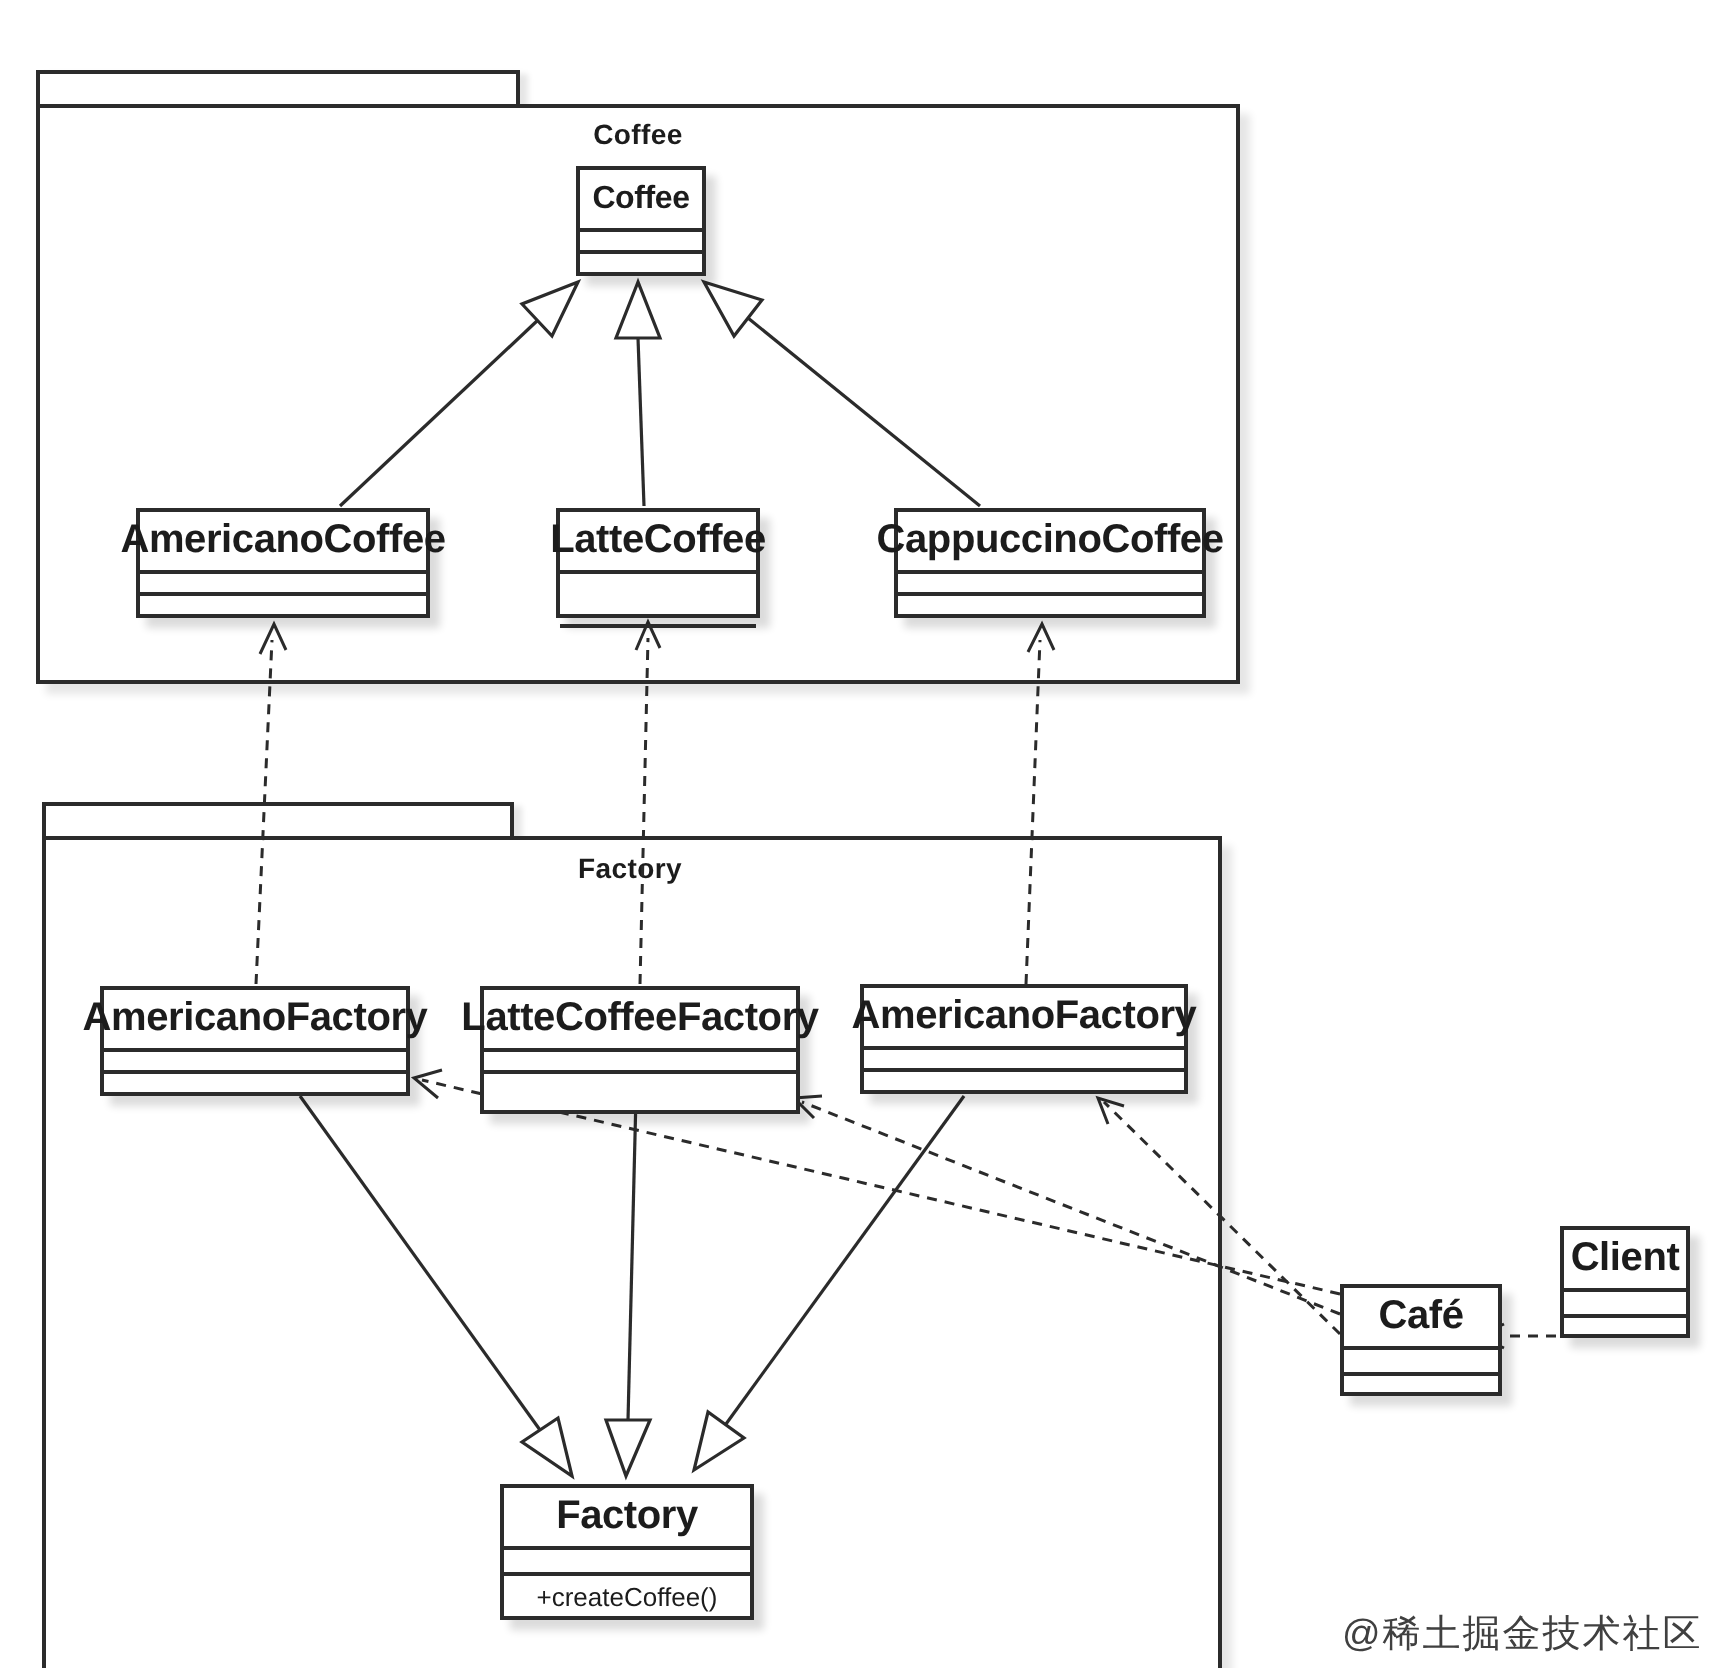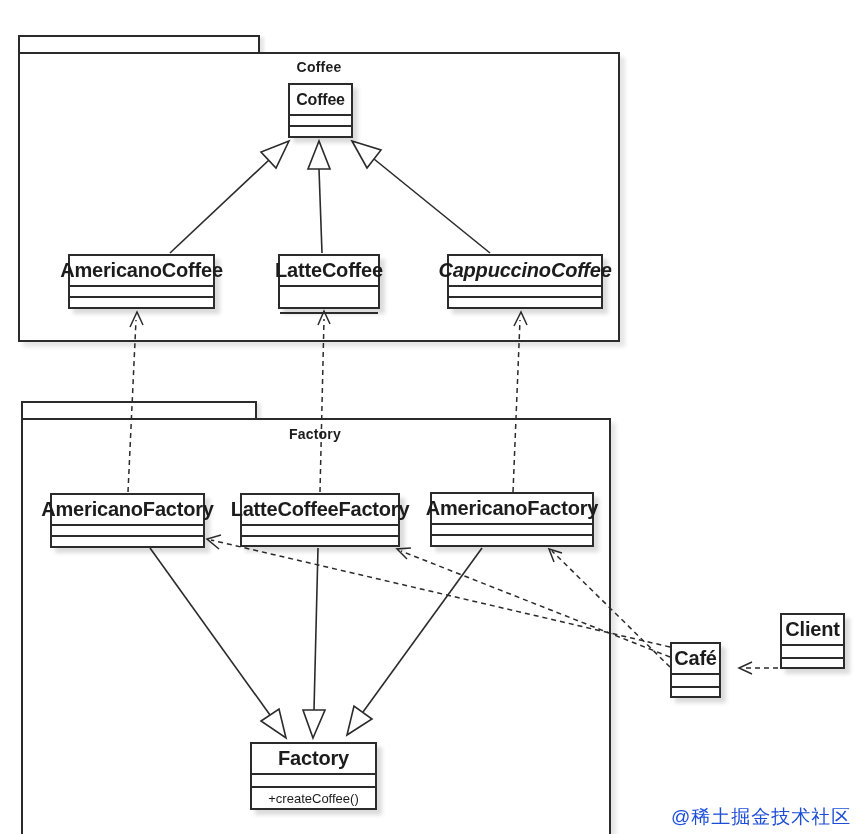--- a/index.html
+++ b/index.html
@@ -132,57 +132,57 @@
     <div class="uml-attrs"></div>
     <div class="uml-methods"></div>
   </div>
 
   <div class="uml-class" style="left:278px;top:234px;width:102px;height:55px;gap:16px;">
     <div class="uml-title">LatteCoffee</div>
     <div class="uml-attrs"></div>
     <div class="uml-methods"></div>
   </div>
 
-  <div class="uml-class" style="left:447px;top:234px;width:156px;height:55px;font-style:italic;">
+  <div class="uml-class" style="left:447px;top:234px;width:156px;height:55px;">
     <div class="uml-title">CappuccinoCoffee</div>
     <div class="uml-attrs"></div>
     <div class="uml-methods"></div>
   </div>
 
   <div class="uml-class" style="left:50px;top:473px;width:155px;height:55px;">
     <div class="uml-title">AmericanoFactory</div>
     <div class="uml-attrs"></div>
     <div class="uml-methods"></div>
   </div>
 
-  <div class="uml-class" style="left:240px;top:473px;width:160px;height:54px;">
+  <div class="uml-class" style="left:240px;top:473px;width:160px;height:64px;">
     <div class="uml-title">LatteCoffeeFactory</div>
     <div class="uml-attrs"></div>
     <div class="uml-methods"></div>
   </div>
 
   <div class="uml-class" style="left:430px;top:472px;width:164px;height:55px;">
     <div class="uml-title">AmericanoFactory</div>
     <div class="uml-attrs"></div>
     <div class="uml-methods"></div>
   </div>
 
   <div class="uml-class" style="left:250px;top:722px;width:127px;height:68px;">
     <div class="uml-title">Factory</div>
     <div class="uml-attrs" style="height:11px;"></div>
     <div class="uml-methods">+createCoffee()</div>
   </div>
 
-  <div class="uml-class" style="left:670px;top:622px;width:51px;height:56px;">
+  <div class="uml-class" style="left:670px;top:622px;width:81px;height:56px;">
     <div class="uml-title">Café</div>
     <div class="uml-attrs" style="height:11px;"></div>
     <div class="uml-methods"></div>
   </div>
 
   <div class="uml-class" style="left:780px;top:593px;width:65px;height:56px;">
     <div class="uml-title">Client</div>
     <div class="uml-attrs" style="height:11px;"></div>
     <div class="uml-methods"></div>
   </div>
 
-  <div class="watermark" style="color: #1d4ed8;">@稀土掘金技术社区</div>
+  <div class="watermark" style="color: #404040;">@稀土掘金技术社区</div>
 
 </div>
 
 </body></html>

